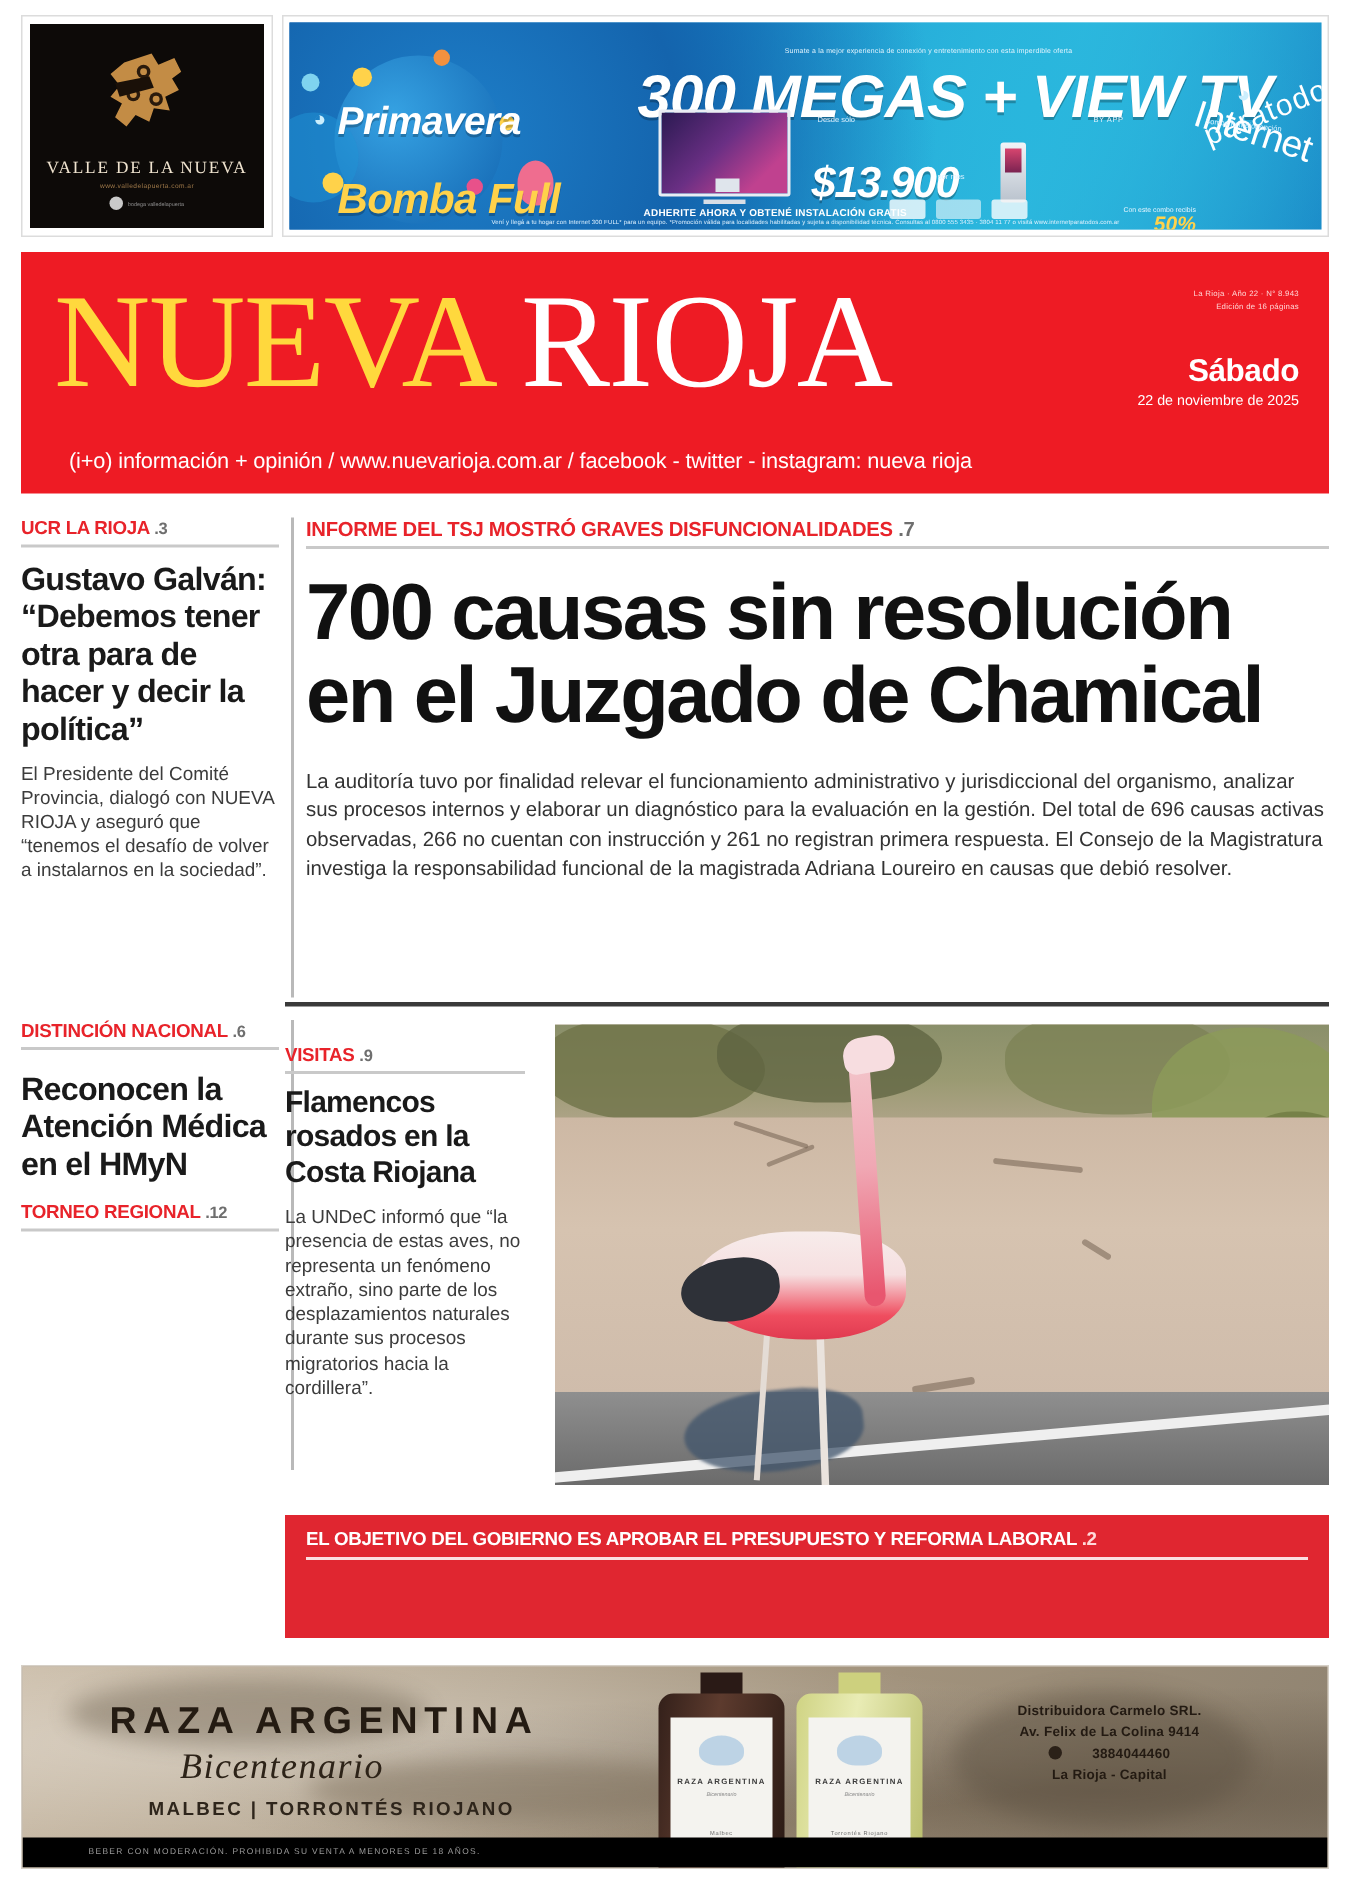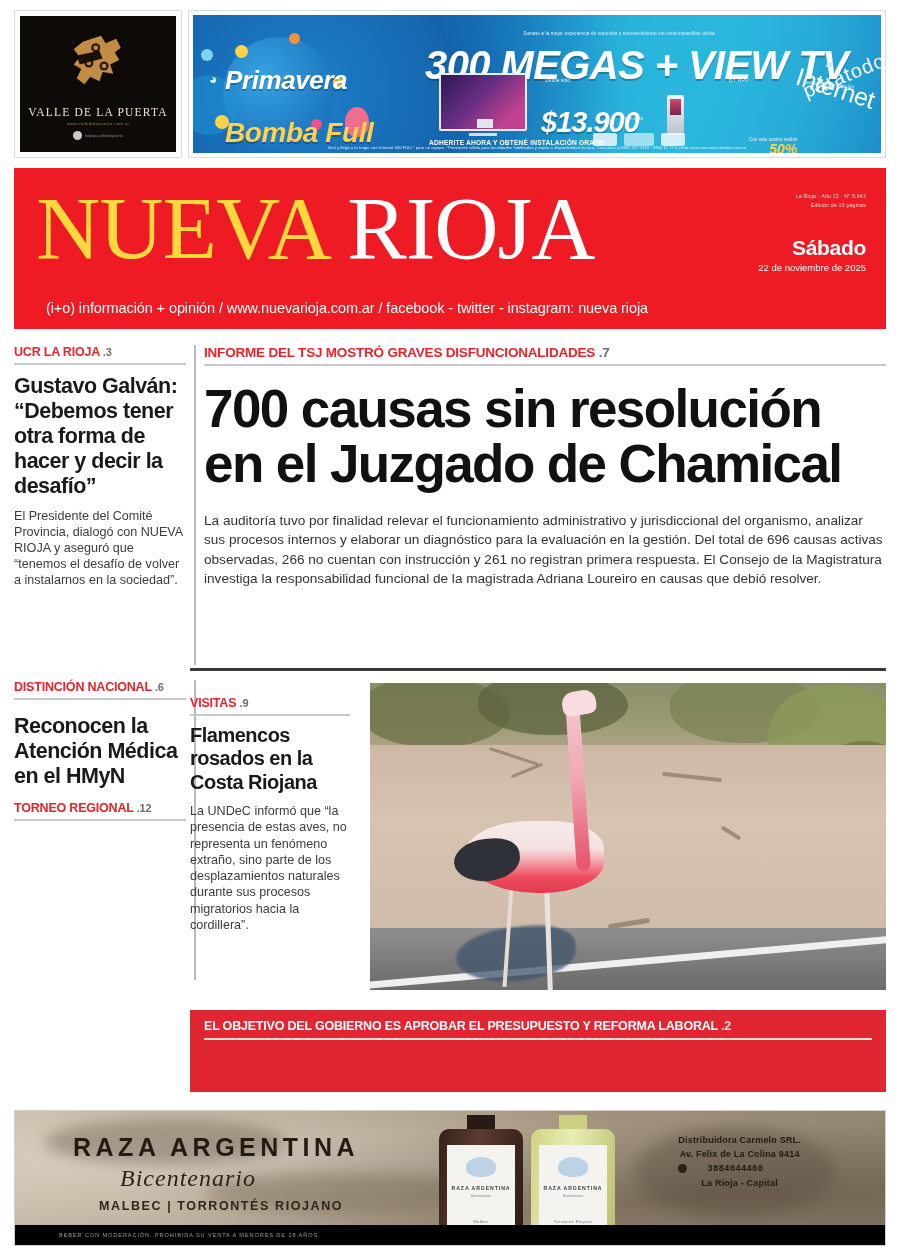--- a/index.html
+++ b/index.html
@@ -295,21 +295,21 @@
     padding-top:12px;
   }
   .bt-crest{ width:30px; height:20px; background:#b7cfe3; border-radius:50% 50% 42% 42%; opacity:.9; }
   .bt-lt1{ font-size:5.2px; letter-spacing:.9px; color:#3b3b3b; margin-top:8px; font-weight:bold; }
   .bt-lt2{ font-size:3.6px; color:#8a8a8a; margin-top:3px; font-style:italic; }
   .bt-lt3{ font-size:3.8px; color:#6b6b6b; margin-top:22px; letter-spacing:.5px; }
   .wine-dist{
     position:absolute; right:84px; top:22px; text-align:center; color:#231a12;
     font-size:9px; font-weight:bold; line-height:1.6; letter-spacing:.2px;
   }
-  .wine-dist .wa{ display:flex; align-items:center; justify-content:flex-start; gap:20px;font-family:Liberation Mono, monospace; }
+  .wine-dist .wa{ display:flex; align-items:center; justify-content:center; gap:20px; }
   .wa-dot{ width:9px; height:9px; border-radius:50%; background:#2b2118; display:inline-block; }
 </style>
 </head>
 <body>
 
 <div class="page">
 
   <div class="topstrip">
 
     <div class="ad-valle">
@@ -319,21 +319,21 @@
             <path d="M30 22 L54 14 L60 24 L74 18 L80 30 L72 36 L78 46 L66 52 L70 64 L56 62 L52 74 L40 68 L32 78 L22 70 L28 58 L18 52 L26 42 L18 32 Z" fill="#c38c45"></path>
             <circle cx="47" cy="30" r="6" fill="#2a1a0c"></circle>
               <circle cx="47" cy="30" r="3" fill="#c38c45"></circle>
             <circle cx="38" cy="50" r="6" fill="#2a1a0c"></circle>
               <circle cx="38" cy="50" r="3" fill="#c38c45"></circle>
             <circle cx="58" cy="54" r="6" fill="#2a1a0c"></circle>
               <circle cx="58" cy="54" r="3" fill="#c38c45"></circle>
             <path d="M22 40 L52 34 L56 44 L26 52 Z" fill="#1a1008"></path>
           </svg>
         </div>
-        <div class="valle-name">VALLE DE LA PUERTA</div>
+        <div class="valle-name">VALLE DE LA NUEVA</div>
         <div class="valle-url">www.valledelapuerta.com.ar</div>
         <div class="valle-foot">
           <span class="valle-dot"></span>
           <span class="valle-foot-txt">bodega valledelapuerta</span>
         </div>
       </div>
     </div>
 
     <div class="ad-internet">
       <div class="inet">
@@ -400,21 +400,21 @@
   </div>
 
   <div class="cols">
 
     <div class="lcol">
       <div class="kicker">
         <span>UCR LA RIOJA</span>
         <span class="pg">.3</span>
       </div>
       <div class="rule-thin"></div>
-      <div class="l-head">Gustavo Galván: “Debemos tener otra forma de hacer y decir la desafío”</div>
+      <div class="l-head">Gustavo Galván: “Debemos tener otra para de hacer y decir la política”</div>
       <div class="l-body">El Presidente del Comité Provincia, dialogó con NUEVA RIOJA y aseguró que “tenemos el desafío de volver a instalarnos en la sociedad”.</div>
     </div>
 
     <div class="vline" style="left:180px; top:0; width:2px; height:320px;"></div>
 
     <div class="mid">
       <div class="main-kicker">
         <span>INFORME DEL TSJ MOSTRÓ GRAVES DISFUNCIONALIDADES</span>
         <span class="pg">.7</span>
       </div>

